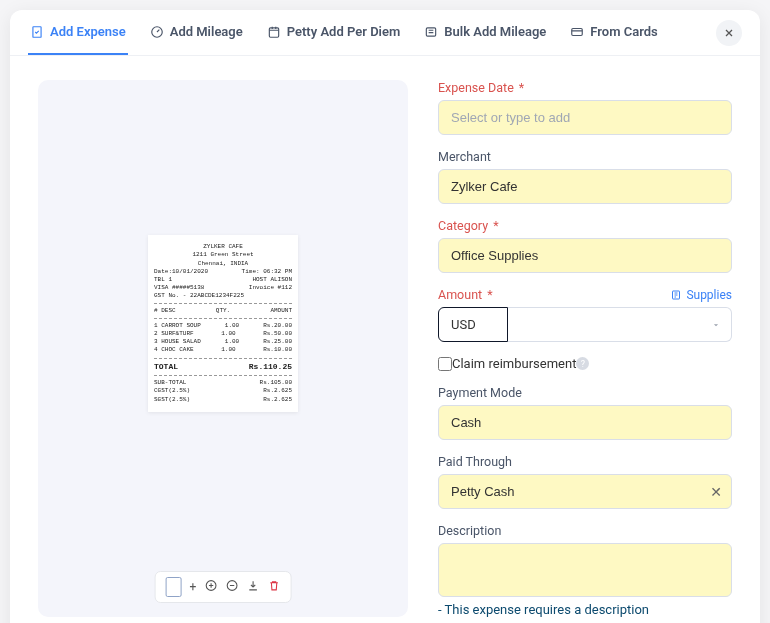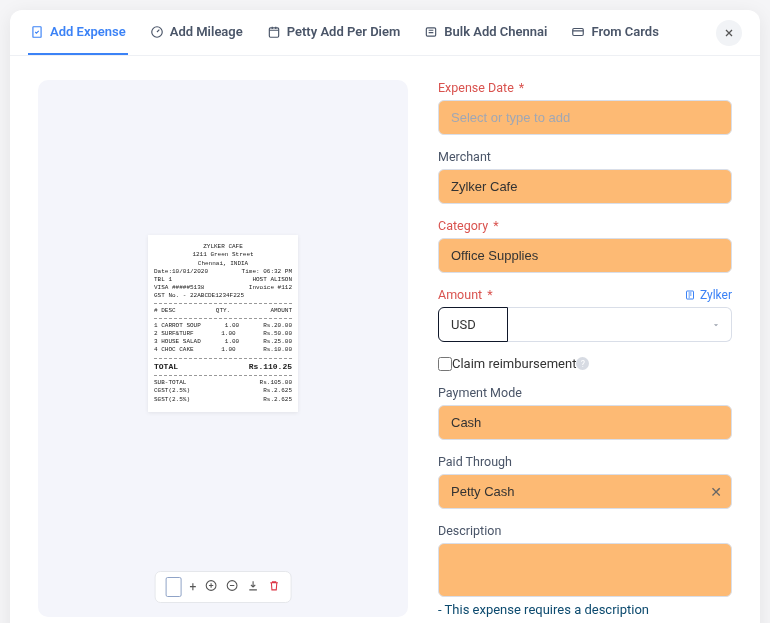--- a/index.html
+++ b/index.html
@@ -115,21 +115,21 @@
   }
   .req-star { color: #d9534f; margin-left: 2px; }
   .field-label .link { color: #3b82f6; font-size: 12px; display: flex; gap: 4px; align-items:center; cursor:pointer;}
   .input, .select {
     width: 100%;
     border: 1px solid #d9dee8;
     border-radius: 6px;
     padding: 9px 12px;
     font-size: 13px;
     color: #333;
-    background: #fdba74;
+    background: #fef9c3;
   }
   .input::placeholder { color: #a0a7b4; }
   .amount-row { display: flex; gap: 0; }
   .amount-row .cur {
     border: 1px solid #0f172a;
     border-radius: 6px 0 0 6px;
     padding: 9px 12px;
     font-size: 13px;
     width: 70px;
     background: #fff;
@@ -185,21 +185,21 @@
           <rect x="4" y="5" width="16" height="16" rx="2"></rect>
           <path d="M4 9h16M9 3v4M15 3v4"></path>
         </svg>
       <span>Petty Add Per Diem</span>
     </div>
     <div class="tab">
       <svg viewBox="0 0 24 24" fill="none" stroke="currentColor" stroke-width="2">
           <rect x="4" y="5" width="16" height="14" rx="2"></rect>
           <path d="M8 9h8M8 13h8"></path>
         </svg>
-      <span>Bulk Add Chennai</span>
+      <span>Bulk Add Mileage</span>
     </div>
     <div class="tab">
       <svg viewBox="0 0 24 24" fill="none" stroke="currentColor" stroke-width="2">
           <rect x="3" y="6" width="18" height="12" rx="2"></rect>
           <path d="M3 10h18"></path>
         </svg>
       <span>From Cards</span>
     </div>
     <div class="close-btn">
       <svg width="12" height="12" viewBox="0 0 24 24" fill="none" stroke="currentColor" stroke-width="2.5">
@@ -311,21 +311,21 @@
         <input class="input" value="Office Supplies" style="">
       </div>
       <div>
         <div class="field-label">
           <span style="color:#d9534f"><span>Amount</span><span class="req-star"> *</span></span>
           <span class="link">
             <svg width="12" height="12" viewBox="0 0 24 24" fill="none" stroke="currentColor" stroke-width="2">
                 <rect x="5" y="4" width="14" height="16" rx="1"></rect>
                 <path d="M9 8h6M9 12h6M9 16h3"></path>
               </svg>
-            <span>Zylker</span>
+            <span>Supplies</span>
           </span>
         </div>
         <div class="amount-row">
           <div class="cur">USD</div>
           <div class="amt">
             <svg viewBox="0 0 24 24" fill="currentColor">
                 <path d="M7 10l5 5 5-5z"></path>
               </svg>
           </div>
         </div>

